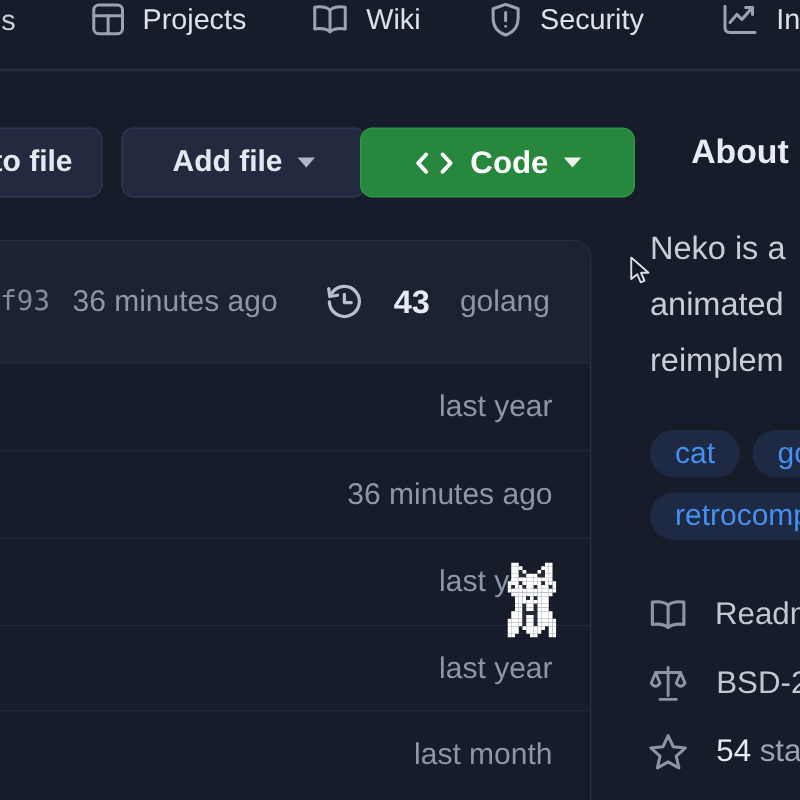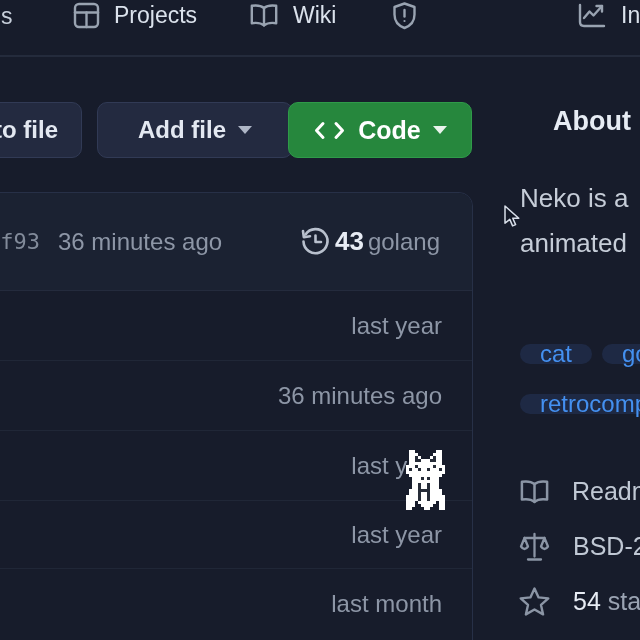--- a/index.html
+++ b/index.html
@@ -34,37 +34,37 @@
     border:1px solid #273047; border-top-right-radius:14px;
     box-sizing:border-box; overflow:hidden;
   }
   .commit-bar{
     height:98px; background:#1b2232; border-bottom:1px solid #242b3d;
     border-top-right-radius:13px;
     display:flex; align-items:center; padding:0 32px 0 12px; box-sizing:border-box;
   }
   .hash{font-family:"DejaVu Sans Mono", monospace; font-size:22px; color:#828b9a; margin-left:-6px;}
   .commit-time{font-size:24px; color:#8d96a6; margin-left:18px;}
-  .commit-count{display:flex; align-items:center; gap:4px; margin-left:auto; cursor:pointer;}
+  .commit-count{display:flex; align-items:center; gap:24px; margin-left:auto; cursor:pointer;}
   .commit-count b{font-size:26px; color:#e7ecf4; font-weight:700;}
   .commit-count span{font-size:24px; color:#8d96a6;}
   .frow{
     height:70px; border-bottom:1px solid #202737;
     display:flex; align-items:center; justify-content:flex-end;
     padding-right:30px; box-sizing:border-box; cursor:pointer;
   }
   .frow:nth-child(5){height:68px;}
   .frow:last-child{border-bottom:none;}
   .fdate{font-size:24px; color:#8d96a6;}
 
   
   .about-title{left:520px; top:106px; font-size:27px; font-weight:700; color:#e7ecf4;}
   .desc-line{left:520px; font-size:26px; color:#c6cdd8;}
   .pill{
-    height:20px; border-radius:19px; background:#1e2944;
+    height:38px; border-radius:19px; background:#1e2944;
     display:flex; align-items:center; padding:0 20px;
     font-size:24px; font-weight:500; color:#4490f0; cursor:pointer;
   }
   .meta-row{display:flex; align-items:center; gap:22px; cursor:pointer;}
   .meta-text{font-size:25px; color:#c0c8d4;}
   .meta-stars b{font-size:25px; font-weight:400; color:#e7ecf4;}
   .meta-stars span{font-size:25px; color:#9aa3b2;}
 
   svg{display:block;}
 </style>
@@ -97,20 +97,21 @@
   </div>
 
   <div class="abs nav-item" style="left:391px; top:1px;">
     <span>
       <svg width="27" height="29" viewBox="0 0 27 29" fill="none" stroke="#99a3b1" stroke-width="2.4" stroke-linecap="round" stroke-linejoin="round">
         <path d="M13.5,2.5 L23.5,6 V13.5 C23.5,20.5 19,25 13.5,27 C8,25 3.5,20.5 3.5,13.5 V6 Z"></path>
         <line x1="13.5" y1="9" x2="13.5" y2="15.5"></line>
         <circle cx="13.5" cy="20" r="1.1" fill="#99a3b1" stroke="none"></circle>
       </svg>
     </span>
+    <span class="nav-label nowrap">Security</span>
   </div>
 
   <div class="abs nav-item" style="left:576px; top:2px;">
     <span>
       <svg width="31" height="27" viewBox="0 0 31 27" fill="none" stroke="#99a3b1" stroke-width="2.4" stroke-linecap="round" stroke-linejoin="round">
         <path d="M4,3 V20 Q4,24 8,24 H28"></path>
         <polyline points="8,16 13.5,9.5 17.5,13.5 26,4"></polyline>
         <polyline points="20.5,4 26,4 26,9.5"></polyline>
       </svg>
     </span>
@@ -121,21 +122,21 @@
 
   <div class="abs btn" style="left:-70px; top:102px; width:152px;">
     <span class="nowrap">Go to file</span>
   </div>
 
   <div class="abs btn" style="left:97px; top:102px; width:196px;">
     <span class="nowrap">Add file</span>
     <span class="caret"></span>
   </div>
 
-  <div class="abs btn btn-green" style="left:288px; top:102px; width:184px;">
+  <div class="abs btn btn-green" style="left:288px; top:102px; width:220px;">
     <span>
       <svg width="33" height="27" viewBox="0 0 33 27" fill="none" stroke="#ffffff" stroke-width="3" stroke-linecap="round" stroke-linejoin="round">
         <path d="M10,6.5 L3.5,13.5 L10,20.5"></path>
         <path d="M23,6.5 L29.5,13.5 L23,20.5"></path>
       </svg>
     </span>
     <span class="nowrap" style="font-size:25px;font-weight:700;">Code</span>
     <span class="caret caret-white"></span>
   </div>
 
@@ -171,20 +172,21 @@
     </div>
     <div class="frow">
       <span class="fdate nowrap">last month</span>
     </div>
   </div>
 
   <div class="abs about-title nowrap" style="left: 520px; margin-left: 33px;">About</div>
 
   <div class="abs desc-line nowrap" style="top:228px;">animated</div>
   <div class="abs desc-line nowrap" style="top:183px;">Neko is a</div>
+  <div class="abs desc-line nowrap" style="top:273px;">reimplem</div>
 
   <div class="abs pill nowrap" style="left:520px; top:344px;">
     <span>cat</span>
   </div>
   <div class="abs pill nowrap" style="left:602px; top:344px;">
     <span>golang</span>
   </div>
   <div class="abs pill nowrap" style="left:520px; top:394px;">
     <span>retrocomputing</span>
   </div>

